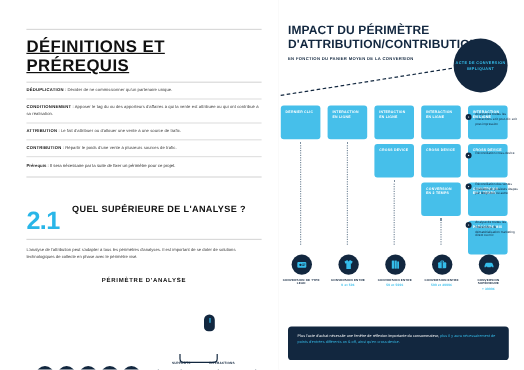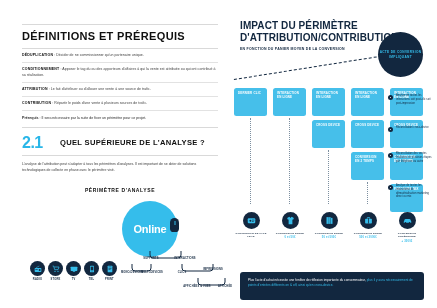--- a/index.html
+++ b/index.html
@@ -16,39 +16,39 @@
   .left{
     position:relative;width:232px;height:308px;background:#ffffff;
     padding:0;box-sizing:border-box;
   }
   .left-inner{position:absolute;left:22px;top:24px;width:196px;}
 
   .rule{height:1px;background:#d9d9d9;width:100%;}
   .rule.thin{background:#e2e2e2;}
 
   h1.sec-title{
-    font-size:11px;font-weight:bold;letter-spacing:.35px;
-    margin:5px 0 6px 0;color:#101010;
+    font-size:14px;font-weight:bold;letter-spacing:.35px;
+    margin:5px 0 6px 0;color:#101010;text-decoration:underline;
   }
 
   .def{
     font-size:3.5px;line-height:1.5;color:#3a3a3a;
     margin:4px 0 4px 0;letter-spacing:.05px;
   }
   .def b{color:#0f0f0f;font-weight:bold;letter-spacing:.2px;}
 
   .prereq{
     font-size:3.6px;line-height:1.5;color:#2b2b2b;margin:5px 0 5px 0;
   }
   .prereq b{font-weight:bold;}
 
   .numrow{display:flex;align-items:center;margin-top:8px;}
   .bignum{
-    font-size:16px;font-weight:bold;color:#29b6e8;line-height:.85;
-    letter-spacing:-.5px;width:38px;
+    font-size:21px;font-weight:bold;color:#29b6e8;line-height:.85;
+    letter-spacing:-.5px;width:38px;margin-top:20px;
   }
   .q-title{
     font-size:7.6px;font-weight:bold;letter-spacing:.3px;color:#101010;
   }
   .numrow-rule{margin-top:6px;}
 
   .body-copy{
     font-size:3.5px;line-height:1.55;color:#3a3a3a;margin:6px 0 0 0;
   }
 
@@ -218,21 +218,20 @@
         <div class="bignum">2.1</div>
         <div class="q-title">QUEL SUPÉRIEURE DE L'ANALYSE ?</div>
       </div>
       <div class="rule numrow-rule"></div>
 
       <p class="body-copy">L'analyse de l'attribution peut s'adapter à tous les périmètres d'analyses. Il est important de se doter de solutions technologiques de collecte en phase avec le périmètre visé.</p>
 
       <div class="diagram-title">PÉRIMÈTRE D'ANALYSE</div>
 
       <div class="venn">
-        <div class="circle c-on">Online</div>
         <div class="mouse"></div>
 
         <div class="icon-row">
           <div class="ic">
             <div class="disc">
               <svg width="8" height="8" viewBox="0 0 24 24">
                   <rect x="2" y="9" width="20" height="12" rx="2" fill="#35bdeb"></rect>
                   <circle cx="17" cy="15" r="3" fill="#12273f"></circle>
                   <rect x="4" y="12" width="7" height="2" fill="#12273f"></rect>
                   <path d="M6 8 L16 3" stroke="#35bdeb" stroke-width="1.6"></path>

